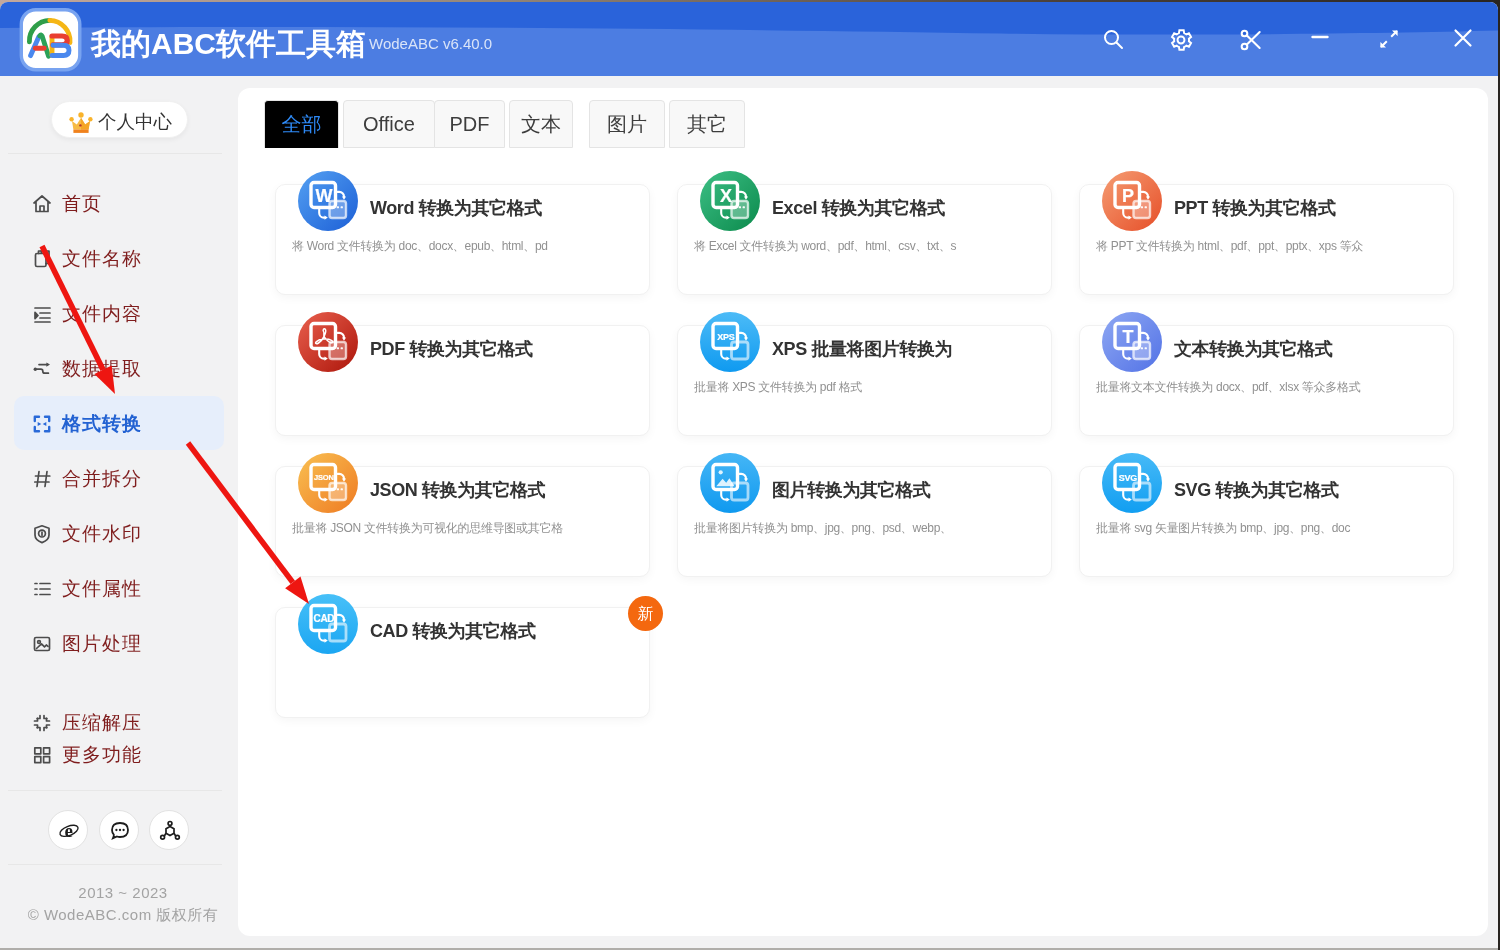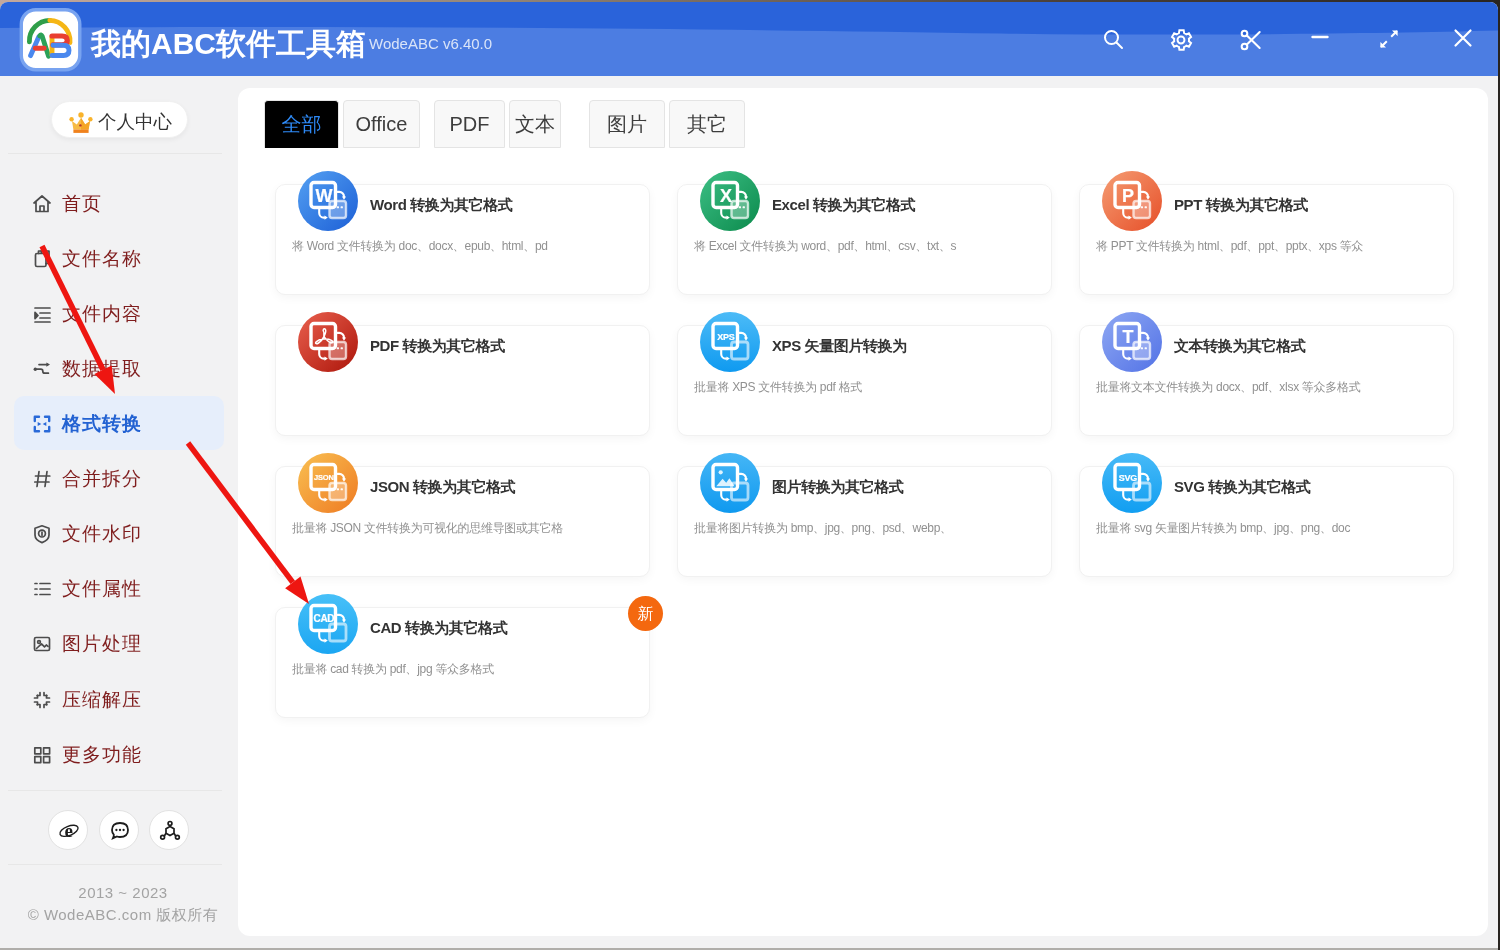--- a/index.html
+++ b/index.html
@@ -28,21 +28,21 @@
 .cbtn { position:absolute; top:734px; width:40px; height:40px; border-radius:50%; background:#fff; border:1px solid #e2e2e2; }
 .cbtn svg { position:absolute; left:9px; top:9px; }
 .copy { position:absolute; left:0; width:238px; text-align:center; font-size:15px; color:#a3a3a3; letter-spacing:.5px;padding-left:8px; }
 
 .panel { position:absolute; left:238px; top:86px; width:1250px; height:848px; background:#fff; border-radius:12px; }
 .tab { position:absolute; top:12px; height:48px; line-height:46px; text-align:center; font-size:20px; color:#3d3d3d; background:#f8f8f8; border:1px solid #e4e4e4; border-radius:4px 4px 0 0; }
 .tab.act { background:#000000; color:#2e8af6; border-bottom:none; }
 
 .card { position:absolute; width:375px; height:111px; background:#fff; border:1px solid #f1f1f1; border-radius:10px; box-shadow:0 3px 10px rgba(0,0,0,.04); }
 .card .ic { position:absolute; left:22px; top:-14px; }
-.card .tt { position:absolute; left:94px; top:11px; font-size:15px; letter-spacing:-0.4px; font-weight:700; color:#333; white-space:nowrap; }
+.card .tt { position:absolute; left:94px; top:11px; font-size:18px; letter-spacing:-0.4px; font-weight:700; color:#333; white-space:nowrap; }
 .card .ds { position:absolute; left:16px; top:53px; width:346px; font-size:12px; color:#919191; white-space:nowrap; overflow:hidden; letter-spacing:-0.3px; }
 .badge { position:absolute; right:-14px; top:-12px; width:35px; height:35px; border-radius:50%; background:#f4680f; color:#fff; font-size:16px; text-align:center; line-height:35px; }
 .arrows { position:absolute; left:0; top:0; z-index:60; pointer-events:none; }
 </style>
 </head>
 <body>
 <div class="win">
 
   <div class="titlebar">
     <svg class="wave" width="1500" height="74" viewBox="0 0 1500 74">
@@ -166,21 +166,21 @@
           <div class="t">文件属性</div>
         </div>
         <div class="mitem" style="top:540.4px">
           <svg width="22" height="22" viewBox="0 0 22 22" stroke="#4c4c4c" stroke-width="1.7" stroke-linecap="round" stroke-linejoin="round" fill="#4c4c4c">
             <rect x="3.5" y="4.5" width="15" height="13" rx="1.5" fill="none"></rect>
             <circle cx="8" cy="9" r="1.4" fill="none"></circle>
             <path d="M5.5,15.5 L10.5,10.8 L13.5,13.8 L15.5,12 L17,13.4" fill="none"></path>
           </svg>
           <div class="t">图片处理</div>
         </div>
-        <div class="mitem" style="top:596px">
+        <div class="mitem" style="top:619px">
           <svg width="22" height="22" viewBox="0 0 22 22" stroke="#4c4c4c" stroke-width="1.7" stroke-linecap="round" stroke-linejoin="round" fill="#4c4c4c">
             <path d="M9,3.5 L9,6.5 L6,6.5 M3.5,9 L6.5,9 L6.5,6 M13,3.5 L13,6.5 L16,6.5 M18.5,9 L15.5,9 L15.5,6 M9,18.5 L9,15.5 L6,15.5 M3.5,13 L6.5,13 L6.5,16 M13,18.5 L13,15.5 L16,15.5 M18.5,13 L15.5,13 L15.5,16" fill="none"></path>
           </svg>
           <div class="t">压缩解压</div>
         </div>
         <div class="mitem" style="top:650.6px">
           <svg width="22" height="22" viewBox="0 0 22 22" stroke="#4c4c4c" stroke-width="1.7" stroke-linecap="round" stroke-linejoin="round" fill="#4c4c4c">
             <rect x="3.8" y="3.8" width="6" height="6" fill="none"></rect>
             <rect x="12.6" y="3.8" width="6" height="6" fill="none"></rect>
             <rect x="3.8" y="12.6" width="6" height="6" fill="none"></rect>
@@ -214,23 +214,23 @@
           <path d="M11,5.3 L11,6.5 M5.2,16.2 L7,13.2 M16.8,16.2 L15,13.2"></path>
         </svg>
     </div>
     <div class="copy" style="top:808px">2013 ~ 2023</div>
     <div class="copy" style="top:830px">© WodeABC.com 版权所有</div>
   </div>
 
   <div class="panel">
     <div id="tabs">
         <div class="tab act" style="left:26px;width:75px">全部</div>
-        <div class="tab" style="left:105px;width:77px">Office</div>
+        <div class="tab" style="left:105px;width:92px">Office</div>
         <div class="tab" style="left:196px;width:71px">PDF</div>
-        <div class="tab" style="left:271px;width:52px">文本</div>
+        <div class="tab" style="left:271px;width:64px">文本</div>
         <div class="tab" style="left:351px;width:76px">图片</div>
         <div class="tab" style="left:431px;width:76px">其它</div>
       </div>
     <div id="cards">
         <div class="card" style="left:37px;top:96px">
   <div class="ic"><svg width="60" height="60" viewBox="0 0 60 60">
               <defs>
                 <linearGradient id="g0" x1="0" y1="0" x2="1" y2="1">
                   <stop offset="0" stop-color="#54a0f2"></stop>
                   <stop offset="1" stop-color="#1c5fd6"></stop>
@@ -357,21 +357,21 @@
                 <rect x="13" y="11.5" width="24.5" height="25" rx="3" stroke-width="3.4"></rect>
                 <path d="M39.6,20.9 h1.7 a4.7,4.7 0 0 1 4.7,4.7 v0.4" stroke-width="2.1" stroke-linecap="round"></path>
                 <path d="M21.2,38.2 v3.7 a4.7,4.7 0 0 0 4.7,4.7 h0.5" stroke-width="2.1" stroke-linecap="round"></path>
               </g>
               <g fill="#fff" stroke="none">
                 <polygon points="43.9,25.4 48.1,25.4 46,28.7"></polygon>
                 <polygon points="26.5,44.5 26.5,48.7 29.8,46.6"></polygon>
               </g>
               <text x="25.9" y="24.6" font-family="Liberation Sans,sans-serif" font-size="9" font-weight="bold" fill="#fff" stroke="#fff" stroke-width="0.2" letter-spacing="-0.3" text-anchor="middle" dominant-baseline="central">XPS</text>
             </svg></div>
-  <div class="tt">XPS 矢量图片转换为</div>
+  <div class="tt">XPS 批量将图片转换为</div>
           <div class="ds">批量将 XPS 文件转换为 pdf 格式</div>
         </div>
         <div class="card" style="left:841px;top:237px">
   <div class="ic"><svg width="60" height="60" viewBox="0 0 60 60">
               <defs>
                 <linearGradient id="g5" x1="0" y1="0" x2="1" y2="1">
                   <stop offset="0" stop-color="#8fa8f3"></stop>
                   <stop offset="1" stop-color="#5272e6"></stop>
                 </linearGradient>
               </defs>
@@ -491,21 +491,20 @@
                 <path d="M39.6,20.9 h1.7 a4.7,4.7 0 0 1 4.7,4.7 v0.4" stroke-width="2.1" stroke-linecap="round"></path>
                 <path d="M21.2,38.2 v3.7 a4.7,4.7 0 0 0 4.7,4.7 h0.5" stroke-width="2.1" stroke-linecap="round"></path>
               </g>
               <g fill="#fff" stroke="none">
                 <polygon points="43.9,25.4 48.1,25.4 46,28.7"></polygon>
                 <polygon points="26.5,44.5 26.5,48.7 29.8,46.6"></polygon>
               </g>
               <text x="25.9" y="24.6" font-family="Liberation Sans,sans-serif" font-size="10" font-weight="bold" fill="#fff" stroke="#fff" stroke-width="0.2" letter-spacing="-0.3" text-anchor="middle" dominant-baseline="central">CAD</text>
             </svg></div>
   <div class="tt">CAD 转换为其它格式</div>
-          <div class="ds">批量将 cad 转换为 pdf、jpg 等众多格式</div>
           <div class="badge">新</div>
         </div>
       </div>
   </div>
 </div>
 <svg class="arrows" width="1500" height="950" viewBox="0 0 1500 950">
   <g fill="#ee1611">
     <polygon points="44.5,244.8 39.5,247.2 100.5,371.0 105.6,368.5"></polygon>
     <polygon points="115.0,394.0 94.4,374.0 111.7,365.5"></polygon>
     <polygon points="190.2,441.3 185.8,444.7 290.5,584.1 295.0,580.7"></polygon>

